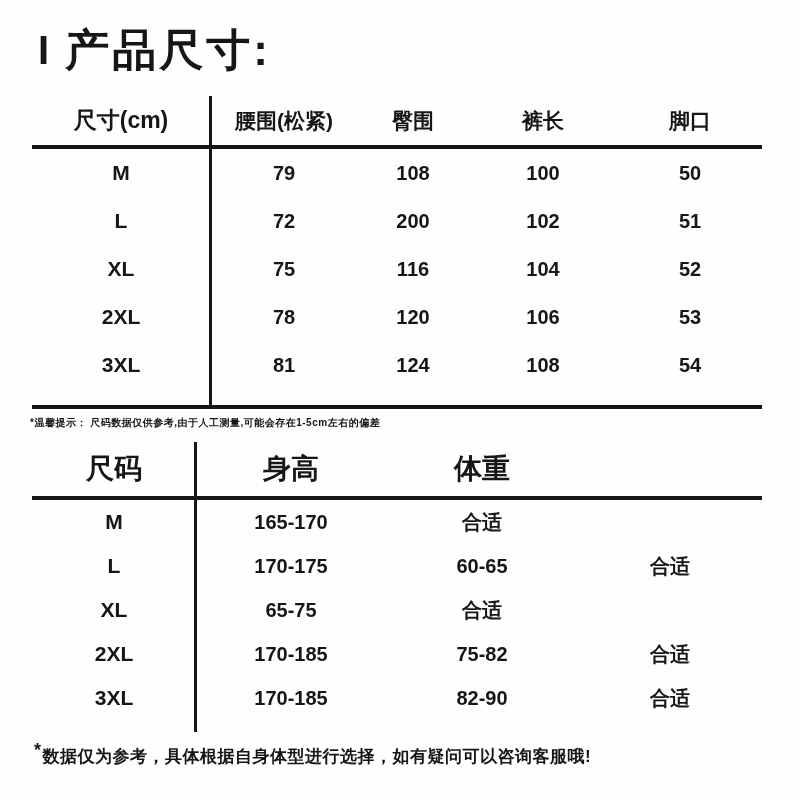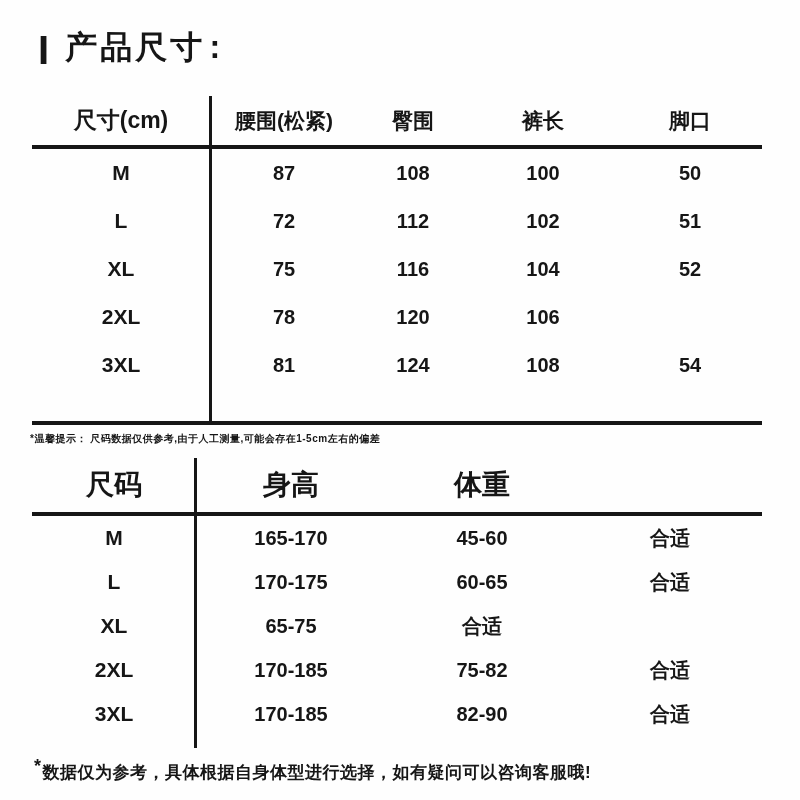--- a/index.html
+++ b/index.html
@@ -22,25 +22,24 @@
     align-items:center;
     gap:16px;
     margin:26px 0 0 38px;
   }
   .title-marker{
     font-size:40px;
     font-weight:700;
     line-height:44px;
   }
   .title-text{
-    font-size:32px;
+    font-size:44px;
     font-weight:800;
     letter-spacing:3px;
     line-height:48px;
-    font-family:Liberation Mono, monospace;
   }
   
   .size-table{
     position:relative;
     width:730px;
     margin-left:32px;
   }
   .vline{
     position:absolute;
     top:0;
@@ -51,21 +50,21 @@
   .trow{
     display:grid;
     align-items:center;
     text-align:center;
   }
   .cell{ text-align:center; }
   
   .table1{
     margin-top:22px;
     border-bottom:4px solid var(--line);
-    padding-bottom:32px;
+    padding-bottom:16px;
   }
   .table1 .vline{ left:177px; }
   .t1-cols{ grid-template-columns:178px 148px 110px 150px 144px; }
   .t1-head{
     height:53px;
     border-bottom:4px solid var(--line);
     font-size:21px;
   }
   .t1-head .cell:first-child{ font-size:23px; }
   .t1-row{ height:48px; font-size:20px; }
@@ -118,44 +117,45 @@
   <div class="trow t1-cols t1-head">
     <div class="cell">尺寸(cm)</div>
     <div class="cell">腰围(松紧)</div>
     <div class="cell">臀围</div>
     <div class="cell">裤长</div>
     <div class="cell">脚口</div>
   </div>
 
   <div class="trow t1-cols t1-row">
     <div class="cell">M</div>
-    <div class="cell">87</div>
+    <div class="cell">79</div>
     <div class="cell">108</div>
     <div class="cell">100</div>
     <div class="cell">50</div>
   </div>
   <div class="trow t1-cols t1-row">
     <div class="cell">L</div>
     <div class="cell">72</div>
-    <div class="cell">112</div>
+    <div class="cell">200</div>
     <div class="cell">102</div>
     <div class="cell">51</div>
   </div>
   <div class="trow t1-cols t1-row">
     <div class="cell">XL</div>
     <div class="cell">75</div>
     <div class="cell">116</div>
     <div class="cell">104</div>
     <div class="cell">52</div>
   </div>
   <div class="trow t1-cols t1-row">
     <div class="cell">2XL</div>
     <div class="cell">78</div>
     <div class="cell">120</div>
     <div class="cell">106</div>
+    <div class="cell">53</div>
   </div>
   <div class="trow t1-cols t1-row">
     <div class="cell">3XL</div>
     <div class="cell">81</div>
     <div class="cell">124</div>
     <div class="cell">108</div>
     <div class="cell">54</div>
   </div>
 </div>
 
@@ -166,21 +166,20 @@
 
   <div class="trow t2-cols t2-head">
     <div class="cell">尺码</div>
     <div class="cell">身高</div>
     <div class="cell">体重</div>
   </div>
 
   <div class="trow t2-cols t2-row">
     <div class="cell">M</div>
     <div class="cell">165-170</div>
-    <div class="cell">45-60</div>
     <div class="cell">合适</div>
   </div>
   <div class="trow t2-cols t2-row">
     <div class="cell">L</div>
     <div class="cell">170-175</div>
     <div class="cell">60-65</div>
     <div class="cell">合适</div>
   </div>
   <div class="trow t2-cols t2-row">
     <div class="cell">XL</div>

